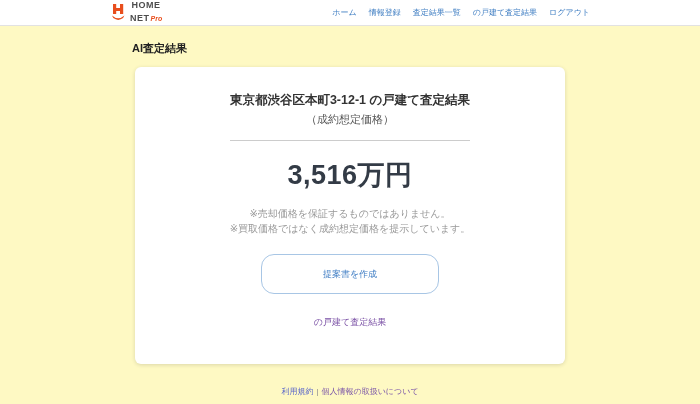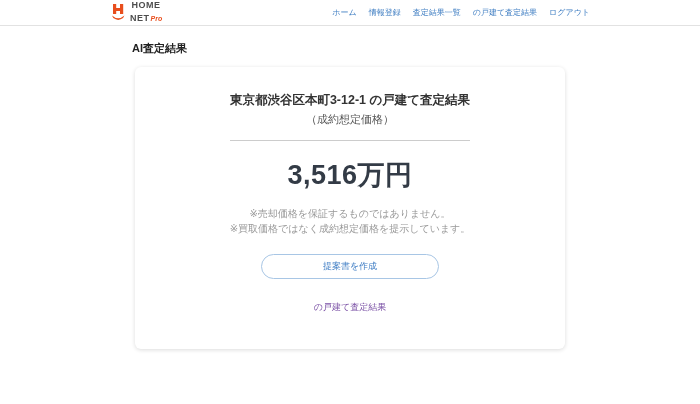--- a/index.html
+++ b/index.html
@@ -32,21 +32,21 @@
     margin-left: 1px;
   }
   .nav { display: flex; align-items: center; gap: 12px; }
   .nav a {
     font-size: 8px; color: #3e7dc2; text-decoration: none; cursor: pointer;
     white-space: nowrap;
   }
 
   
   .main {
-    flex: 1 1 auto; background: #ffffff;
+    flex: 1 1 auto; background: #fef9c3;
     display: flex; flex-direction: column;
   }
   .content { width: 436px; margin: 0 auto; }
   .page-title {
     margin-top: 15px; font-size: 11px; font-weight: 700; color: #222222;
   }
 
   .card {
     width: 430px; margin: 11px auto 0; background: #ffffff;
     border-radius: 6px; box-shadow: 0 1px 4px rgba(0,0,0,0.14);
@@ -62,21 +62,21 @@
     font-size: 10.5px; font-weight: 700; padding: 4px 36px; line-height: 1.3;
   }
   .price {
     margin-top: 16px; font-size: 27px; font-weight: 700; color: #333b46;
     letter-spacing: 0.5px;
   }
   .disclaimers { margin-top: 13px; }
   .disclaimer { font-size: 10px; color: #999999; line-height: 1.5; }
 
   .proposal-button {
-    margin-top: 18px; display: inline-block; width: 178px; height: 25px;
+    margin-top: 18px; display: inline-block; width: 178px; height: 40px;
     border: 1px solid #a8c6e5; border-radius: 13px; background: #ffffff;
     color: #3f7dc4; font-size: 9px; line-height: 23px; cursor: pointer;
     font-family: "Liberation Sans", sans-serif;
   }
   .back-link-wrap { margin-top: 17px; }
   .back-link {
     font-size: 9px; color: #7a50a5; text-decoration: none; cursor: pointer;
   }
 
   
@@ -136,15 +136,18 @@
         </div>
 
         <button class="proposal-button">提案書を作成</button>
 
         <div class="back-link-wrap">
           <a class="back-link">の戸建て査定結果</a>
         </div>
       </section>
     </div>
 
+    <footer class="footer">
+      <a class="terms">利用規約</a><span class="sep">|</span><a class="privacy">個人情報の取扱いについて</a>
+    </footer>
   </main>
 
 </div>
 
 </body></html>

